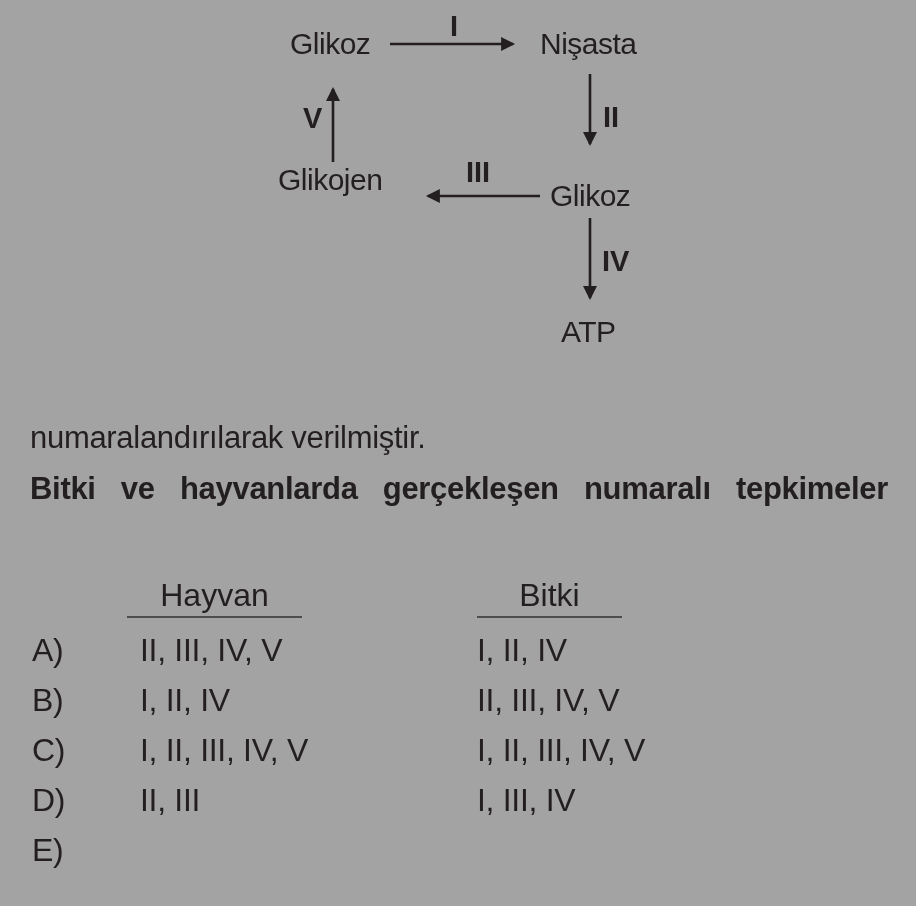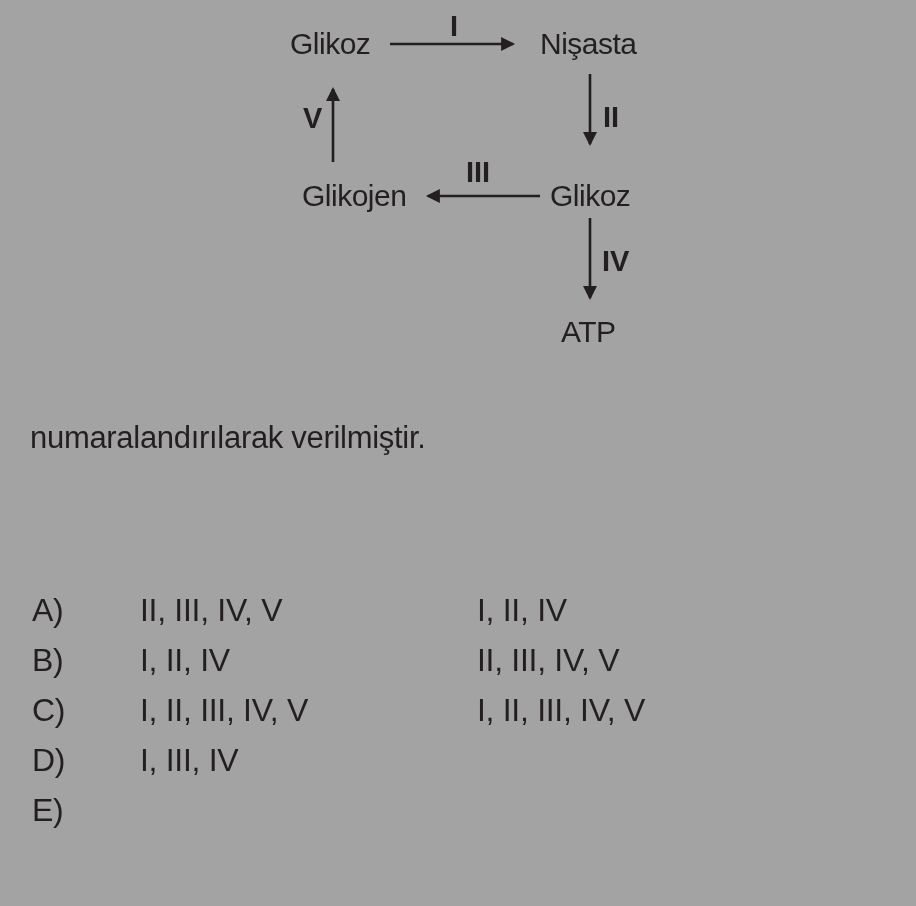--- a/index.html
+++ b/index.html
@@ -19,21 +19,21 @@
   .diagram { position: absolute; left: 0; top: 0; width: 916px; height: 365px; }
   .diagram-svg { position: absolute; left: 0; top: 0; }
   .node {
     position: absolute;
     font-size: 30px;
     letter-spacing: -0.5px;
     white-space: nowrap;
   }
   .n-glucose-top { left: 290px; top: 27px; }
   .n-starch      { left: 540px; top: 27px; }
-  .n-glycogen    { left: 278px; top: 179px; margin-left: 24px; }
+  .n-glycogen    { left: 278px; top: 163px; }
   .n-glucose-mid { left: 550px; top: 179px; }
   .n-atp         { left: 561px; top: 315px; }
 
   .alabel {
     position: absolute;
     font-size: 29px;
     font-weight: 700;
     white-space: nowrap;
   }
   .al-1 { left: 450px; top: 10px; }
@@ -106,24 +106,34 @@
     <div class="alabel al-3">III</div>
     <div class="alabel al-4">IV</div>
     <div class="alabel al-5">V</div>
   </div>
 
   <div class="textblock intro">
     <div class="line-left">numaralandırılarak verilmiştir.</div>
   </div>
 
   <div class="textblock question">
+    <div class="line-just">Bitki ve hayvanlarda gerçekleşen numaralı tepkimeler</div>
   </div>
 
   <div class="options">
 
+    <div class="opt-header-row">
+      <span></span>
+      <div>
+        <div class="col-header col-header-animal">Hayvan</div>
+      </div>
+      <div>
+        <div class="col-header col-header-plant">Bitki</div>
+      </div>
+    </div>
 
     <div class="opt-rows">
 
       <div class="opt-row">
         <span class="opt-letter">A)</span>
         <span class="opt-animal">II, III, IV, V</span>
         <span class="opt-plant">I, II, IV</span>
       </div>
 
       <div class="opt-row">
@@ -133,20 +143,21 @@
       </div>
 
       <div class="opt-row">
         <span class="opt-letter">C)</span>
         <span class="opt-animal">I, II, III, IV, V</span>
         <span class="opt-plant">I, II, III, IV, V</span>
       </div>
 
       <div class="opt-row">
         <span class="opt-letter">D)</span>
+        <span class="opt-animal">II, III</span>
         <span class="opt-plant">I, III, IV</span>
       </div>
 
       <div class="opt-row">
         <span class="opt-letter">E)</span>
       </div>
 
     </div>
   </div>
 

